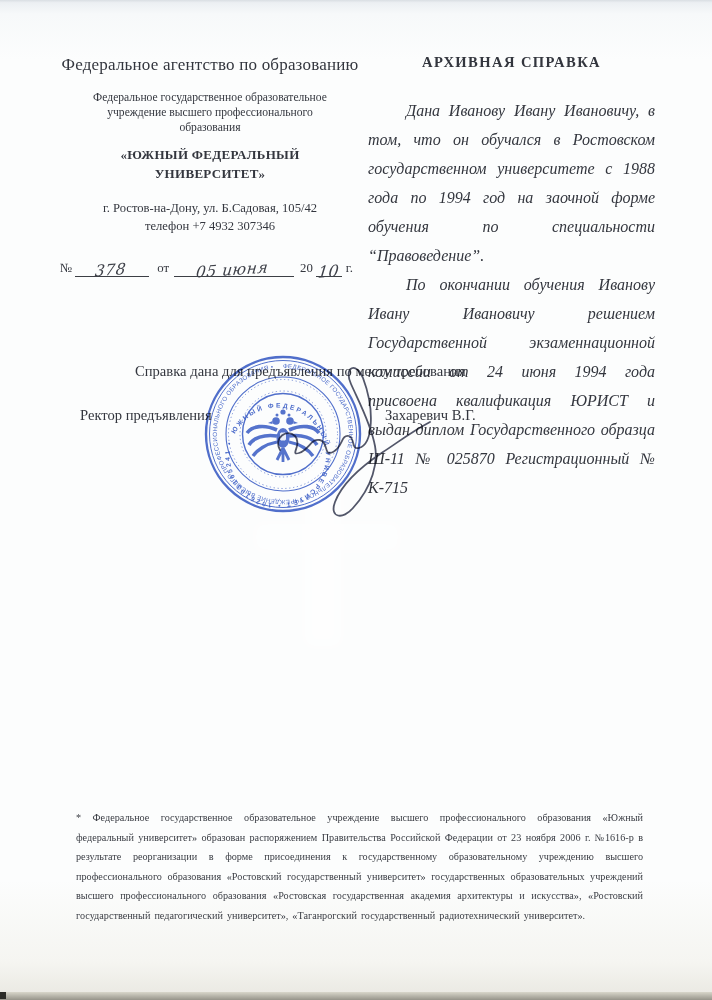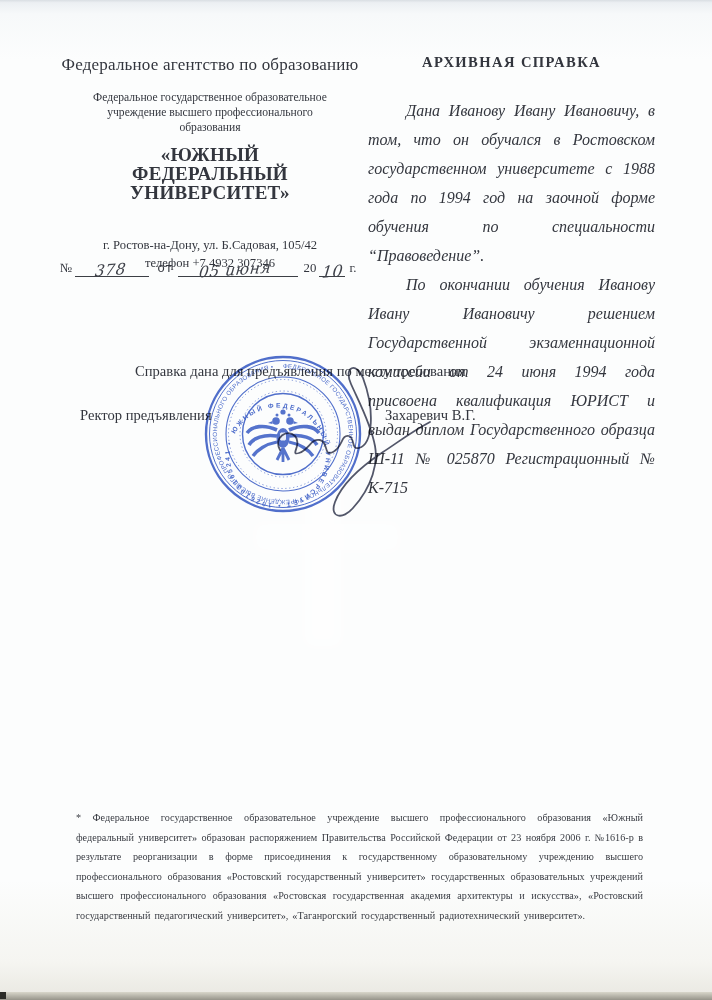--- a/index.html
+++ b/index.html
@@ -24,21 +24,21 @@
 
   .fold-v { position:absolute; left:303px; top:468px; width:40px; height:180px;
     background:rgba(255,255,255,0.55); filter:blur(7px); }
   .fold-h { position:absolute; left:252px; top:520px; width:150px; height:34px;
     background:rgba(255,255,255,0.45); filter:blur(7px); }
 
   
   .letterhead { position:absolute; left:58px; top:55px; width:304px; text-align:center; }
   .lh-agency { font-size:17px; margin-bottom:15px; letter-spacing:.2px; }
   .lh-inst { font-size:11.6px; line-height:15px; max-width:262px; margin:0 auto 10px; }
-  .lh-name { font-size:19px; font-weight:bold; line-height:19px; max-width:238px; margin:0 auto 35px; letter-spacing:.3px; }
+  .lh-name { font-size:13px; font-weight:bold; line-height:19px; max-width:238px; margin:0 auto 17px; letter-spacing:.3px; }
   .lh-addr { font-size:12.6px; line-height:17.5px; }
 
   .num-row { position:absolute; left:60px; top:257px; width:330px;
     font-size:12.8px; display:flex; align-items:flex-end; white-space:nowrap; }
   .num-row .lbl { padding:0 3px 1px 0; }
   .fill { display:inline-block; border-bottom:1.1px solid #3c3f45; text-align:center; position:relative; }
   .fill-no { width:74px; }
   .fill-date { width:120px; margin-left:2px; }
   .fill-yr { width:26px; }
   .hand {
@@ -85,21 +85,21 @@
   <div class="lh-name">«ЮЖНЫЙ ФЕДЕРАЛЬНЫЙ УНИВЕРСИТЕТ»</div>
   <div class="lh-addr">
     <div>г. Ростов-на-Дону, ул. Б.Садовая, 105/42</div>
     <div>телефон +7 4932 307346</div>
   </div>
 </div>
 
 <div class="num-row">
   <span class="lbl">№</span>
   <span class="fill fill-no"><span class="hand">378</span></span>
-  <span class="lbl" style="padding-left:8px;font-family:Liberation Mono, monospace;">от</span>
+  <span class="lbl" style="padding-left:8px;">от</span>
   <span class="fill fill-date"><span class="hand">05 июня</span></span>
   <span class="lbl" style="padding-left:6px;">20</span>
   <span class="fill fill-yr"><span class="hand hand-yr">10</span></span>
   <span class="lbl" style="padding-left:4px;">г.</span>
 </div>
 
 <div class="doc-body">
   <div class="doc-title">АРХИВНАЯ СПРАВКА</div>
   <p class="doc-par">Дана Иванову Ивану Ивановичу, в том, что он обучался в Ростовском государственном университете с 1988 года по 1994 год на заочной форме обучения по специальности “Правоведение”.</p>
   <p class="doc-par">По окончании обучения Иванову Ивану Ивановичу решением Государственной экзаменнационной комиссии от 24 июня 1994 года присвоена квалификация ЮРИСТ и выдан диплом Государственного образца Ш-11 № 025870 Регистрационный № К-715</p>

